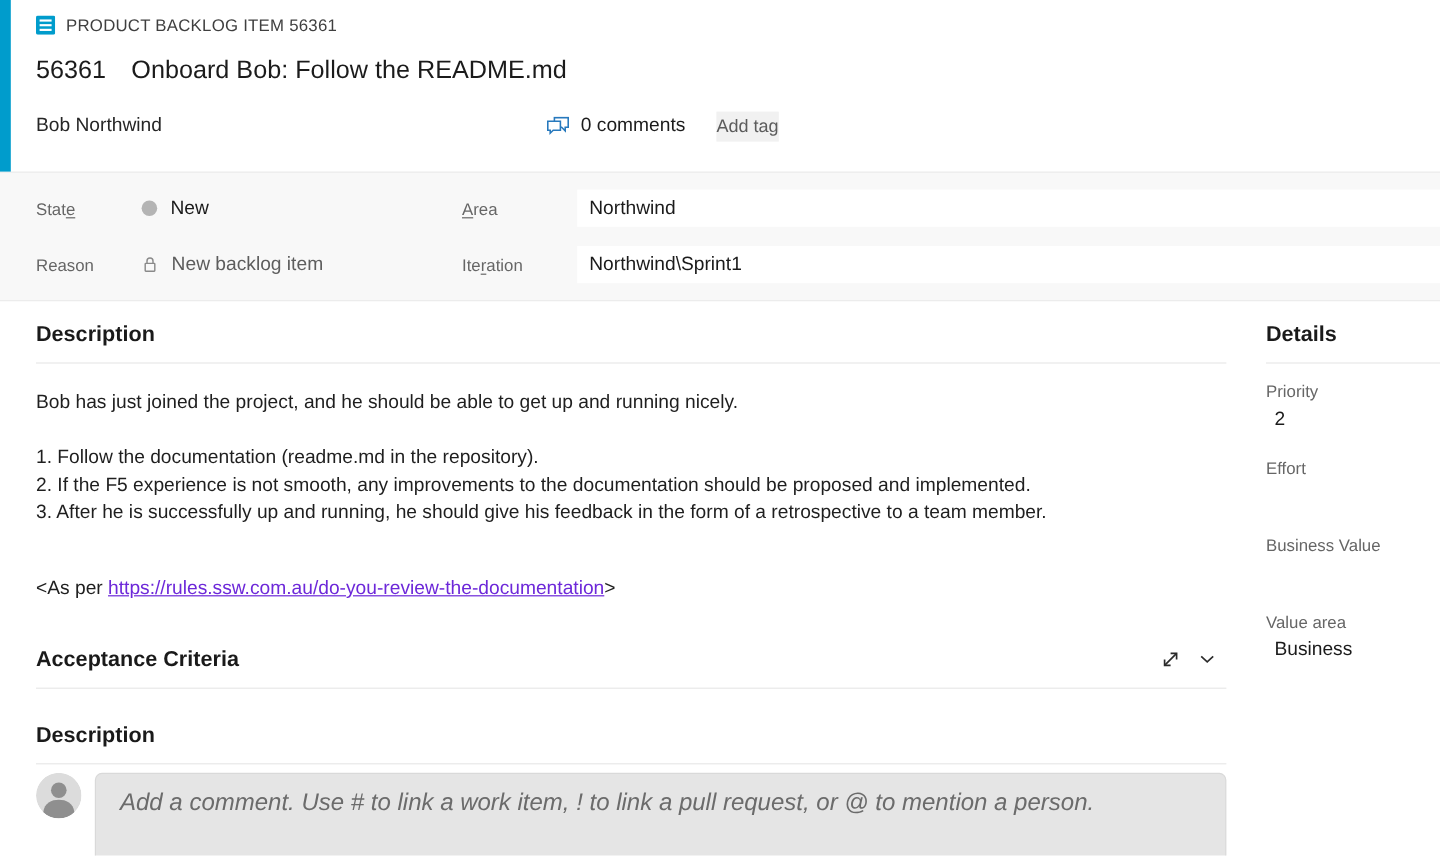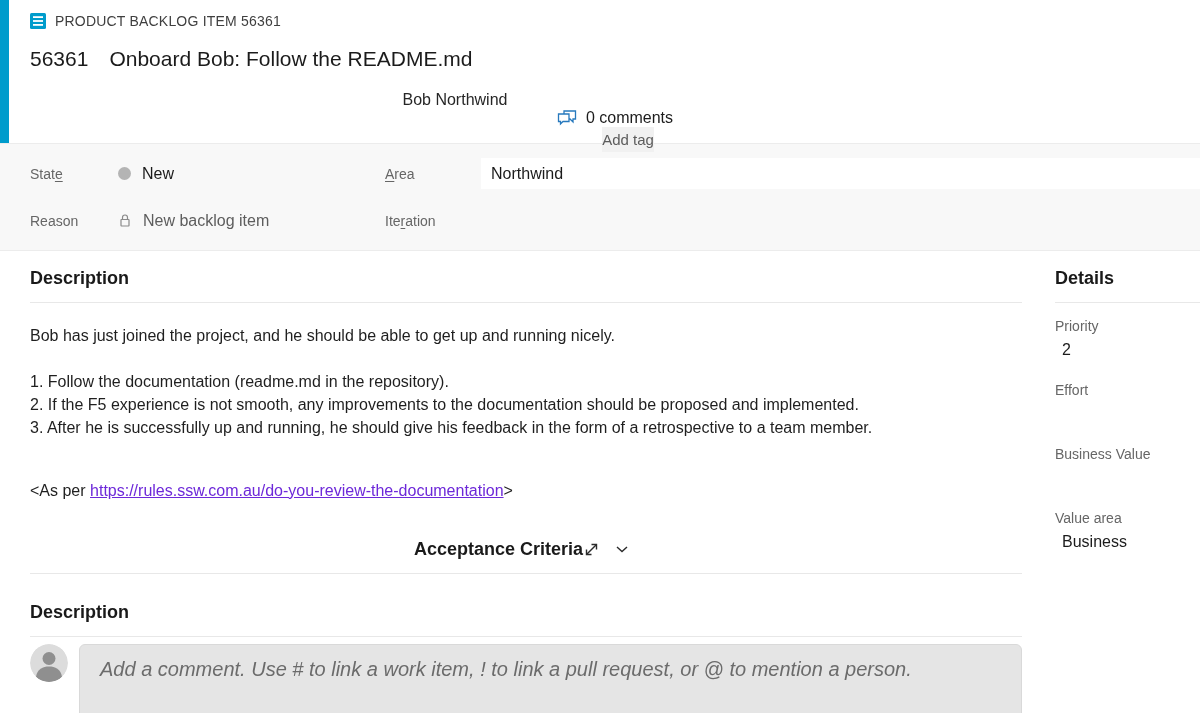--- a/index.html
+++ b/index.html
@@ -8,21 +8,21 @@
     background: #fff; font-family: "Liberation Sans", sans-serif;
     color: #1f1f1f; -webkit-font-smoothing: antialiased;
   }
   .accent-bar { position: absolute; left: 0; top: 0; width: 9px; height: 143px; background: #009CCC; }
 
   
   .header { height: 143px; box-sizing: border-box; padding: 11px 0 0 30px; }
   .type-row { display: flex; align-items: center; gap: 9px; height: 20px; }
   .type-label { font-size: 14px; color: #3f3f3f; letter-spacing: 0.2px; }
   .title-row { margin-top: 16px; display: flex; gap: 21px; font-size: 21px; color: #1b1b1b; white-space: nowrap; }
-  .meta-row { margin-top: 20px; display: flex; align-items: center; height: 28px; flex-direction: column; }
+  .meta-row { margin-top: 20px; display: flex; align-items: center; height: 28px; }
   .assignee { font-size: 16px; color: #262626; width: 425px; cursor: pointer; }
   .comments { display: flex; align-items: center; gap: 9px; font-size: 16px; color: #1c1c1c; cursor: pointer; }
   .add-tag { margin-left: 26px; background: #f1f1f1; border: none; color: #5c5c5c;
              font-size: 15px; padding: 4px 0; font-family: inherit; cursor: pointer; }
 
   
   .state-band { background: #f8f8f8; border-top: 1px solid #ececec; border-bottom: 1px solid #ececec;
                 height: 108px; box-sizing: border-box; display: flex; padding: 14px 0 14px 30px; }
   .sb-left { width: 355px; display: flex; flex-direction: column; justify-content: space-between; }
   .sb-right { flex: 1; display: flex; flex-direction: column; justify-content: space-between; }
@@ -45,21 +45,21 @@
   h2 { font-size: 18px; font-weight: 700; color: #1a1a1a; margin: 0; line-height: 21px; }
   .sec-hr { border: none; border-top: 1px solid #e8e8e8; margin: 13px 0 0 0; }
   .mt-head { margin-top: 17px; }
 
   .desc-body { font-size: 16px; line-height: 23px; color: #1f1f1f; cursor: text; }
   .desc-intro { margin: 21px 0 23px 0; }
   .desc-list div { line-height: 23px; }
   .link-line { margin: 40px 0 0 0; }
   a.doc-link { color: #6d28d9; text-decoration: underline; cursor: pointer; }
 
-  .ac-head { margin-top: 37px; display: flex; align-items: center; justify-content: center; }
+  .ac-head { margin-top: 37px; display: flex; align-items: center; justify-content: space-between; }
   .ac-icons { display: flex; align-items: center; gap: 16px; padding-right: 10px; }
   .icon-btn { display: inline-flex; align-items: center; cursor: pointer; }
 
   .disc-head { margin-top: 28px; }
   .comment-row { margin-top: 7px; display: flex; align-items: flex-start; }
   .avatar { width: 38px; height: 38px; border-radius: 50%; overflow: hidden; flex: none; display: inline-block; }
   .comment-input { flex: 1; margin-left: 11px; border: 1px solid #d9d9d9; border-radius: 6px;
                    min-height: 78px; box-sizing: border-box; padding: 13px 20px; font-style: italic;
                    color: #6b6b6b; font-size: 20px; cursor: text; background: #e5e5e5; }
 
@@ -128,20 +128,21 @@
         </span>
       </div>
     </div>
     <div class="sb-right">
       <div class="sb-row">
         <span class="sb-label"><span></span><u>A</u><span>rea</span></span>
         <span class="sb-input">Northwind</span>
       </div>
       <div class="sb-row">
         <span class="sb-label"><span>Ite</span><u>r</u><span>ation</span></span>
+        <span class="sb-input">Northwind\Sprint1</span>
       </div>
     </div>
   </section>
 
   <div class="content">
     <main class="main-col">
 
       <section>
         <h2 class="mt-head">Description</h2>
         <hr class="sec-hr">

